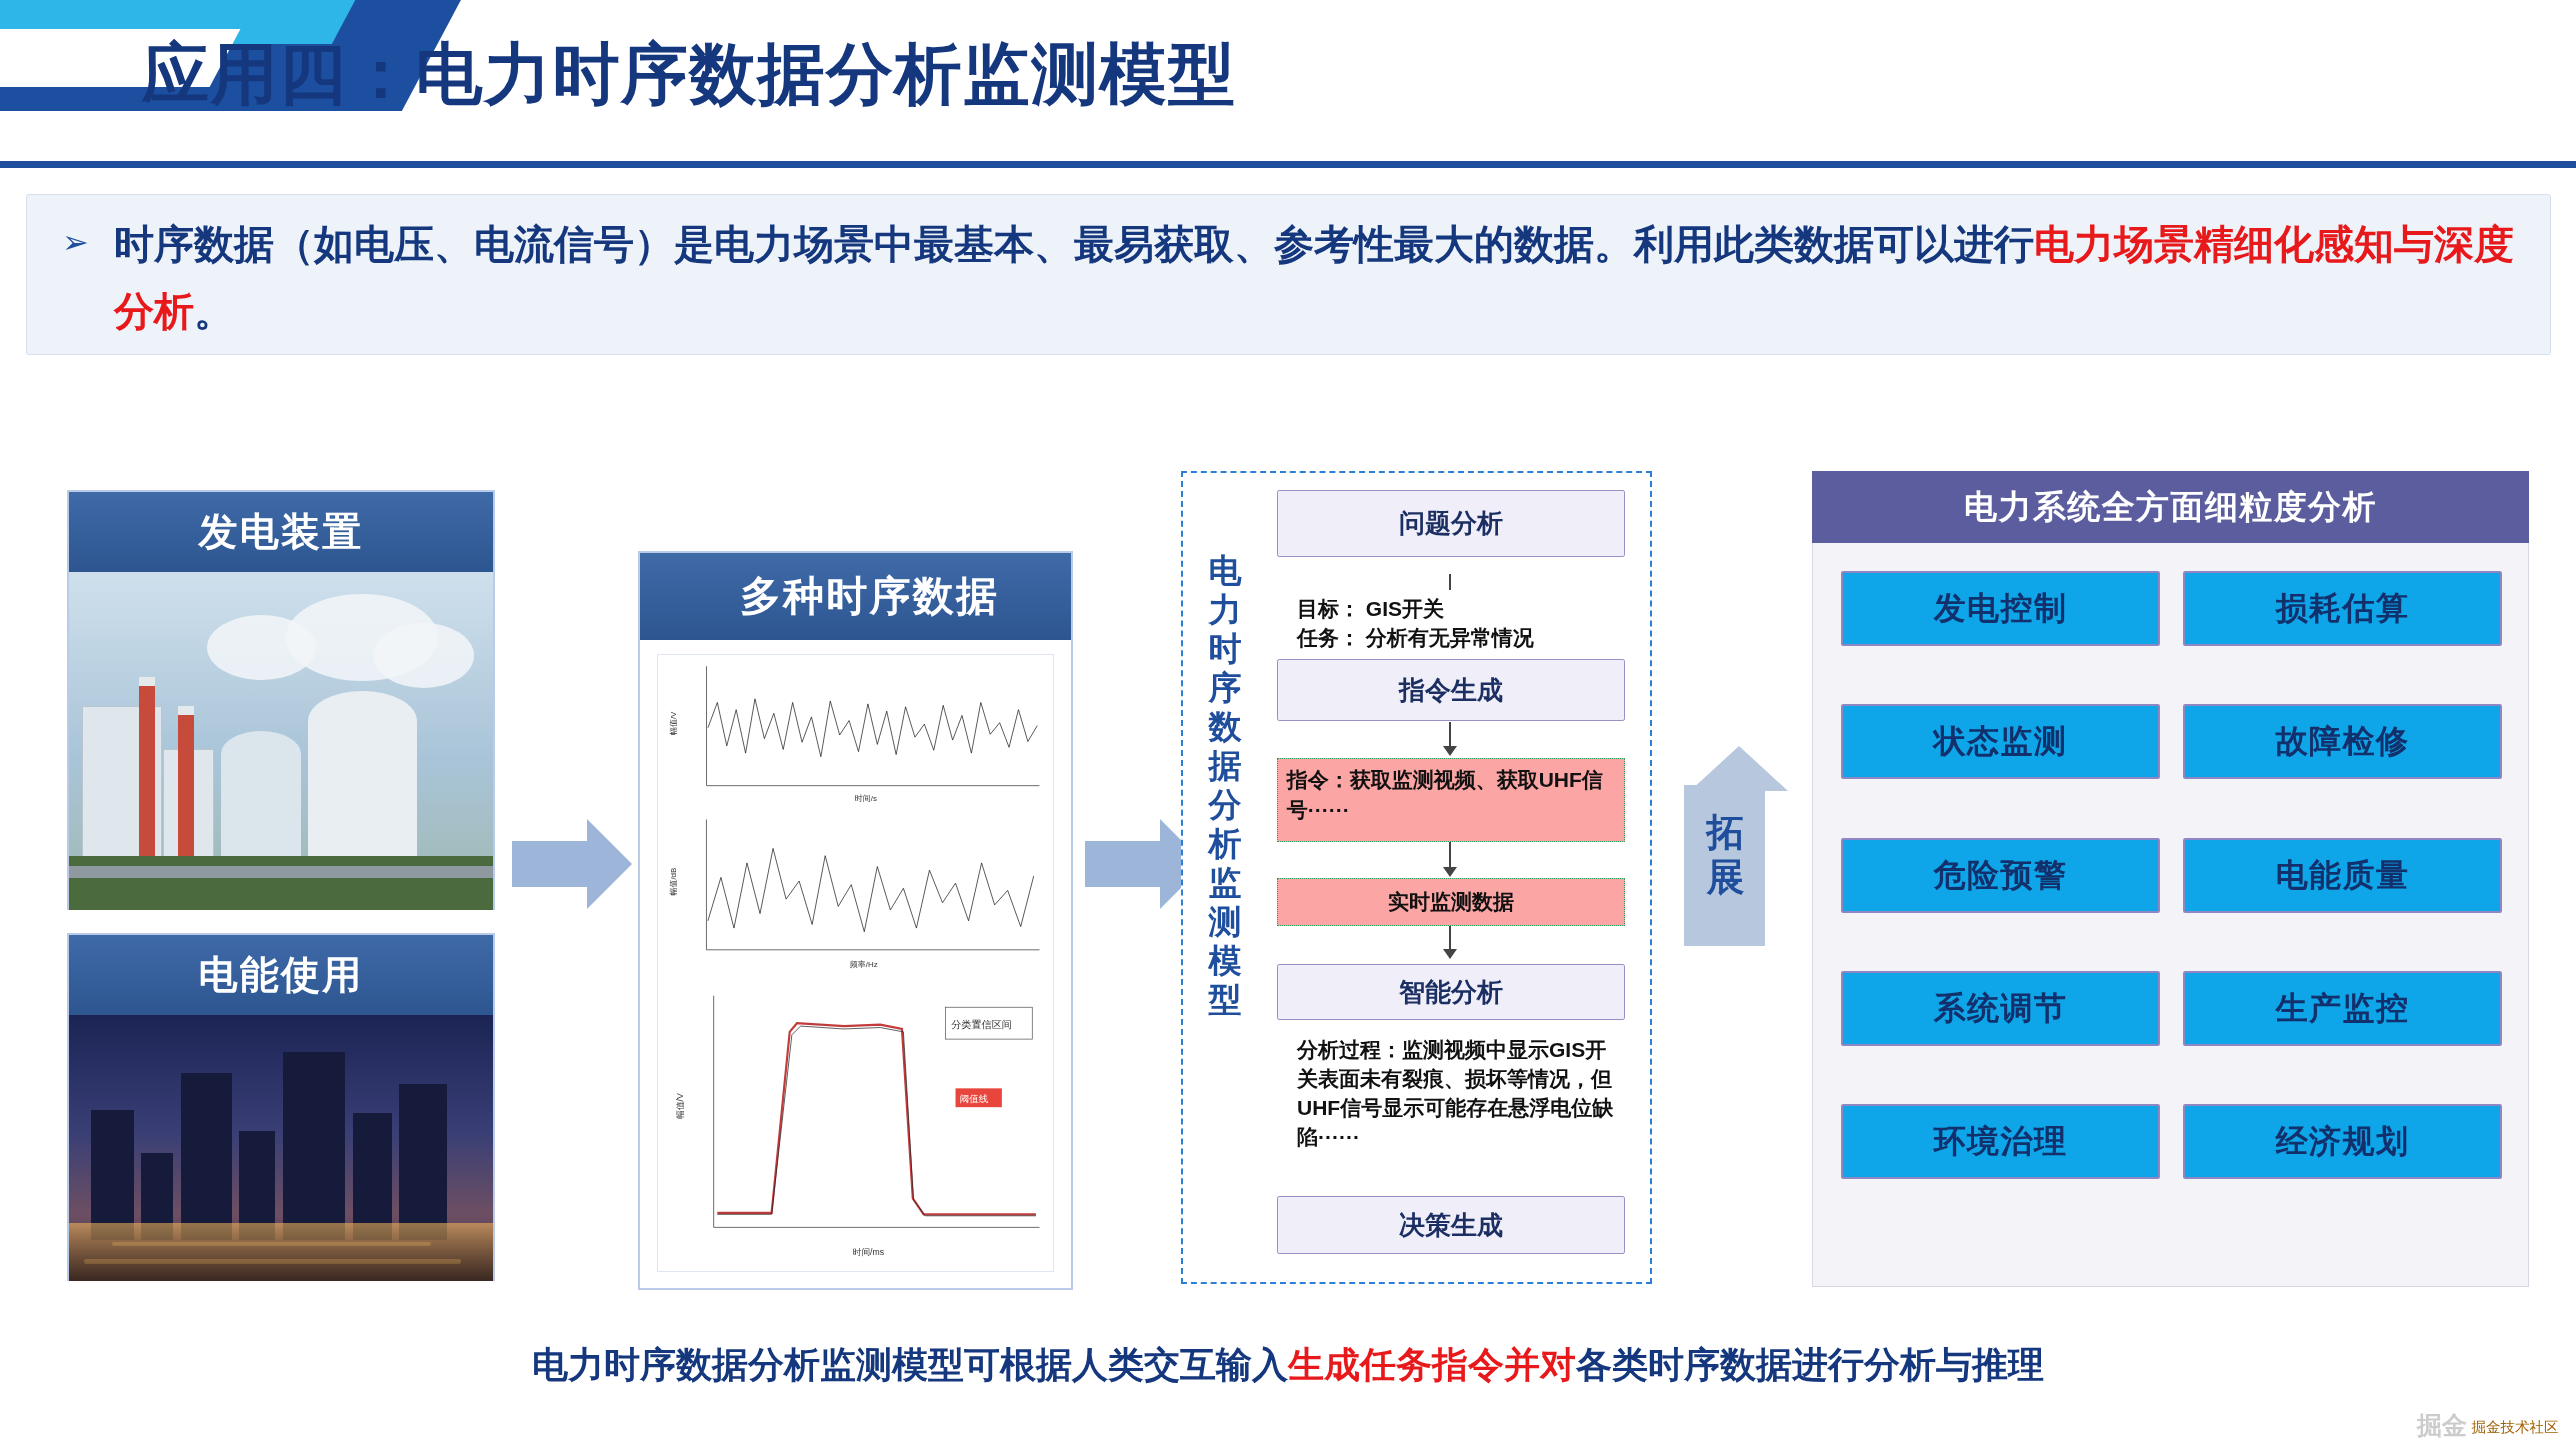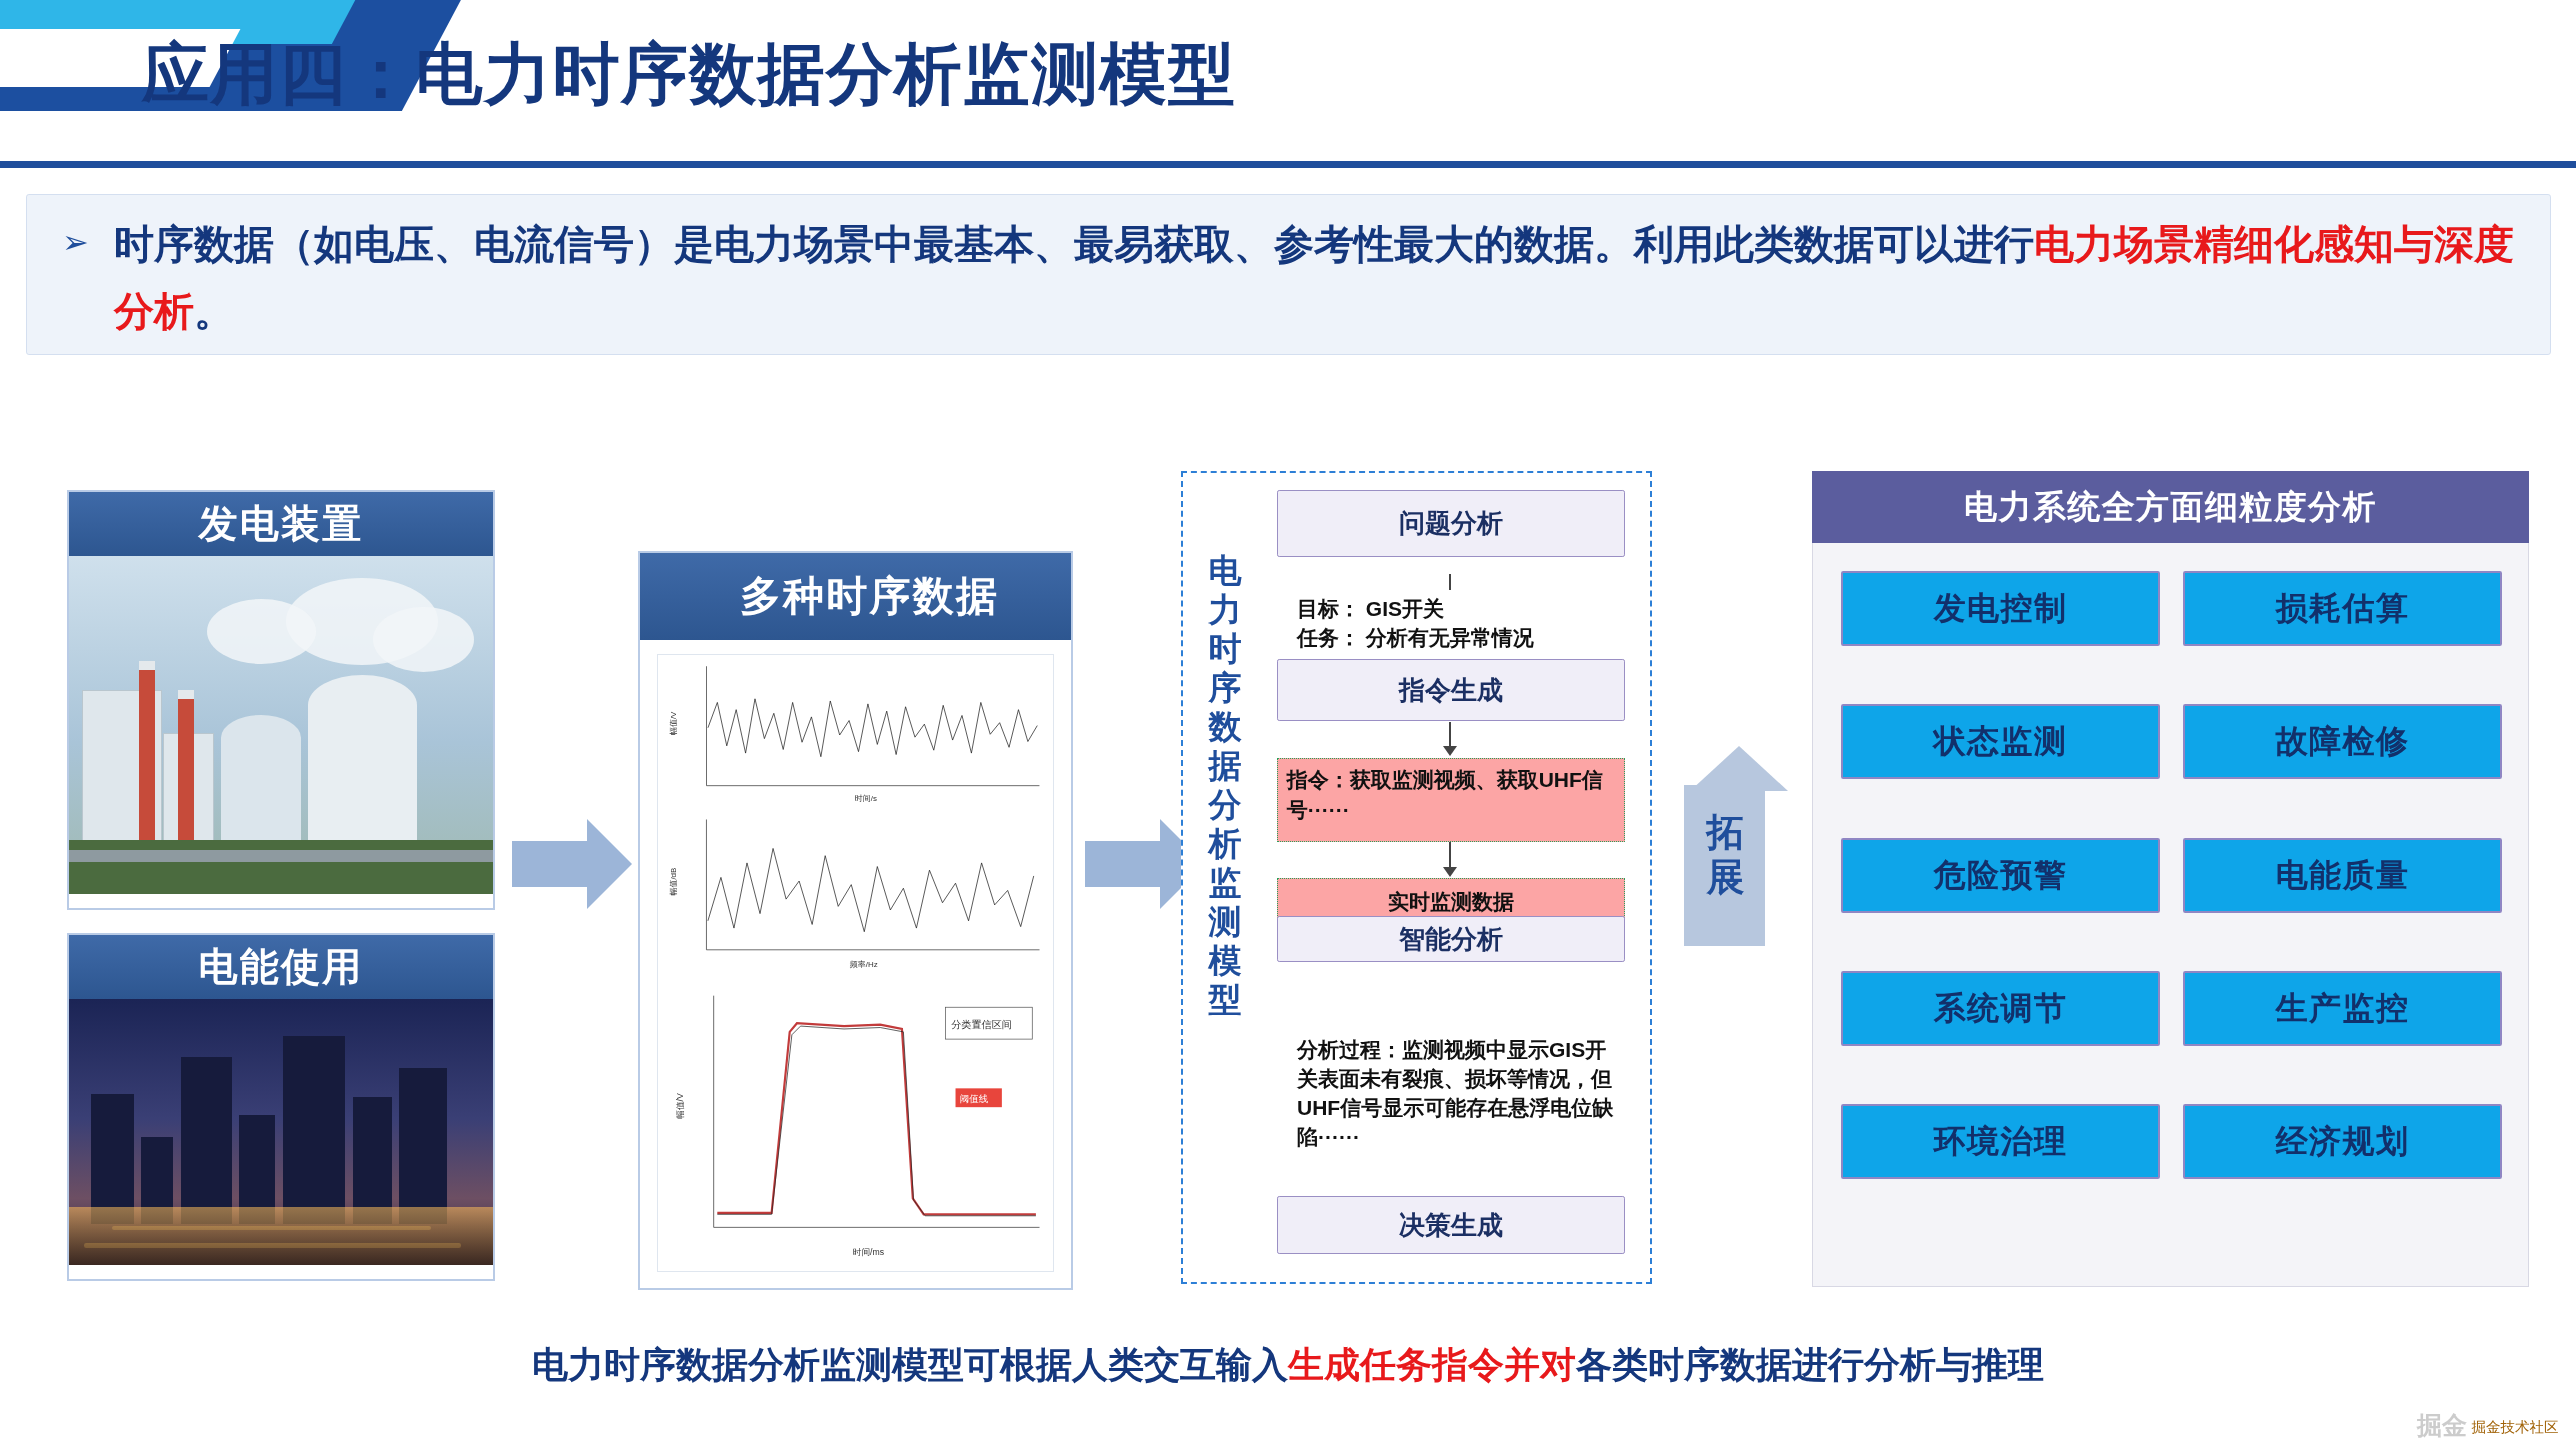--- a/index.html
+++ b/index.html
@@ -73,21 +73,21 @@
   }
   .hl-red { color: #e8191b; }
 
   
   .card {
     position: absolute;
     border: 2.2px solid #b9cbe6;
     background: #ffffff;
   }
   .card-head {
-    height: 64px;
+    height: 80px;
     background: linear-gradient(180deg,#3f6aa8 0%, #2d5690 100%);
     color: #ffffff;
     font-size: 39px; font-weight: bold;
     display: flex; align-items: center; justify-content: center;
     letter-spacing: 2.2px;
   }
   .card-body { position: relative; overflow: hidden; }
 
   #card-power { left: 67px; top: 490px; width: 428px; height: 420px; }
   #card-power .card-body { height: 338px; background:#9ab9cf; }
@@ -320,21 +320,21 @@
 任务： 分析有无异常情况</div>
   <div class="mbox" style="top:659px;height:62px">指令生成</div>
   <div class="vline" style="top:722px;height:29px"></div>
   <div class="vhead" style="top:746px"></div>
   <div class="mtext" style="top:758px;height:84px">指令：获取监测视频、获取UHF信号······</div>
   <div class="vline" style="top:842px;height:32px"></div>
   <div class="vhead" style="top:867px"></div>
   <div class="mtext" style="top:878px;height:48px;display:flex;align-items:center;justify-content:center">实时监测数据</div>
   <div class="vline" style="top:926px;height:32px"></div>
   <div class="vhead" style="top:949px"></div>
-  <div class="mbox" style="top:916px;height:46px">智能分析</div>
+  <div class="mbox" style="top:964px;height:56px">智能分析</div>
   <div class="mplain" style="top:1035px">分析过程：监测视频中显示GIS开关表面未有裂痕、损坏等情况，但UHF信号显示可能存在悬浮电位缺陷······</div>
   <div class="mbox" style="top:1196px;height:58px">决策生成</div>
 
   <div id="expand-arrow">
     <div class="eh"></div>
     <div class="eb"></div>
   </div>
   <div id="expand-label">拓展</div>
 
   <div id="right-panel"></div>

